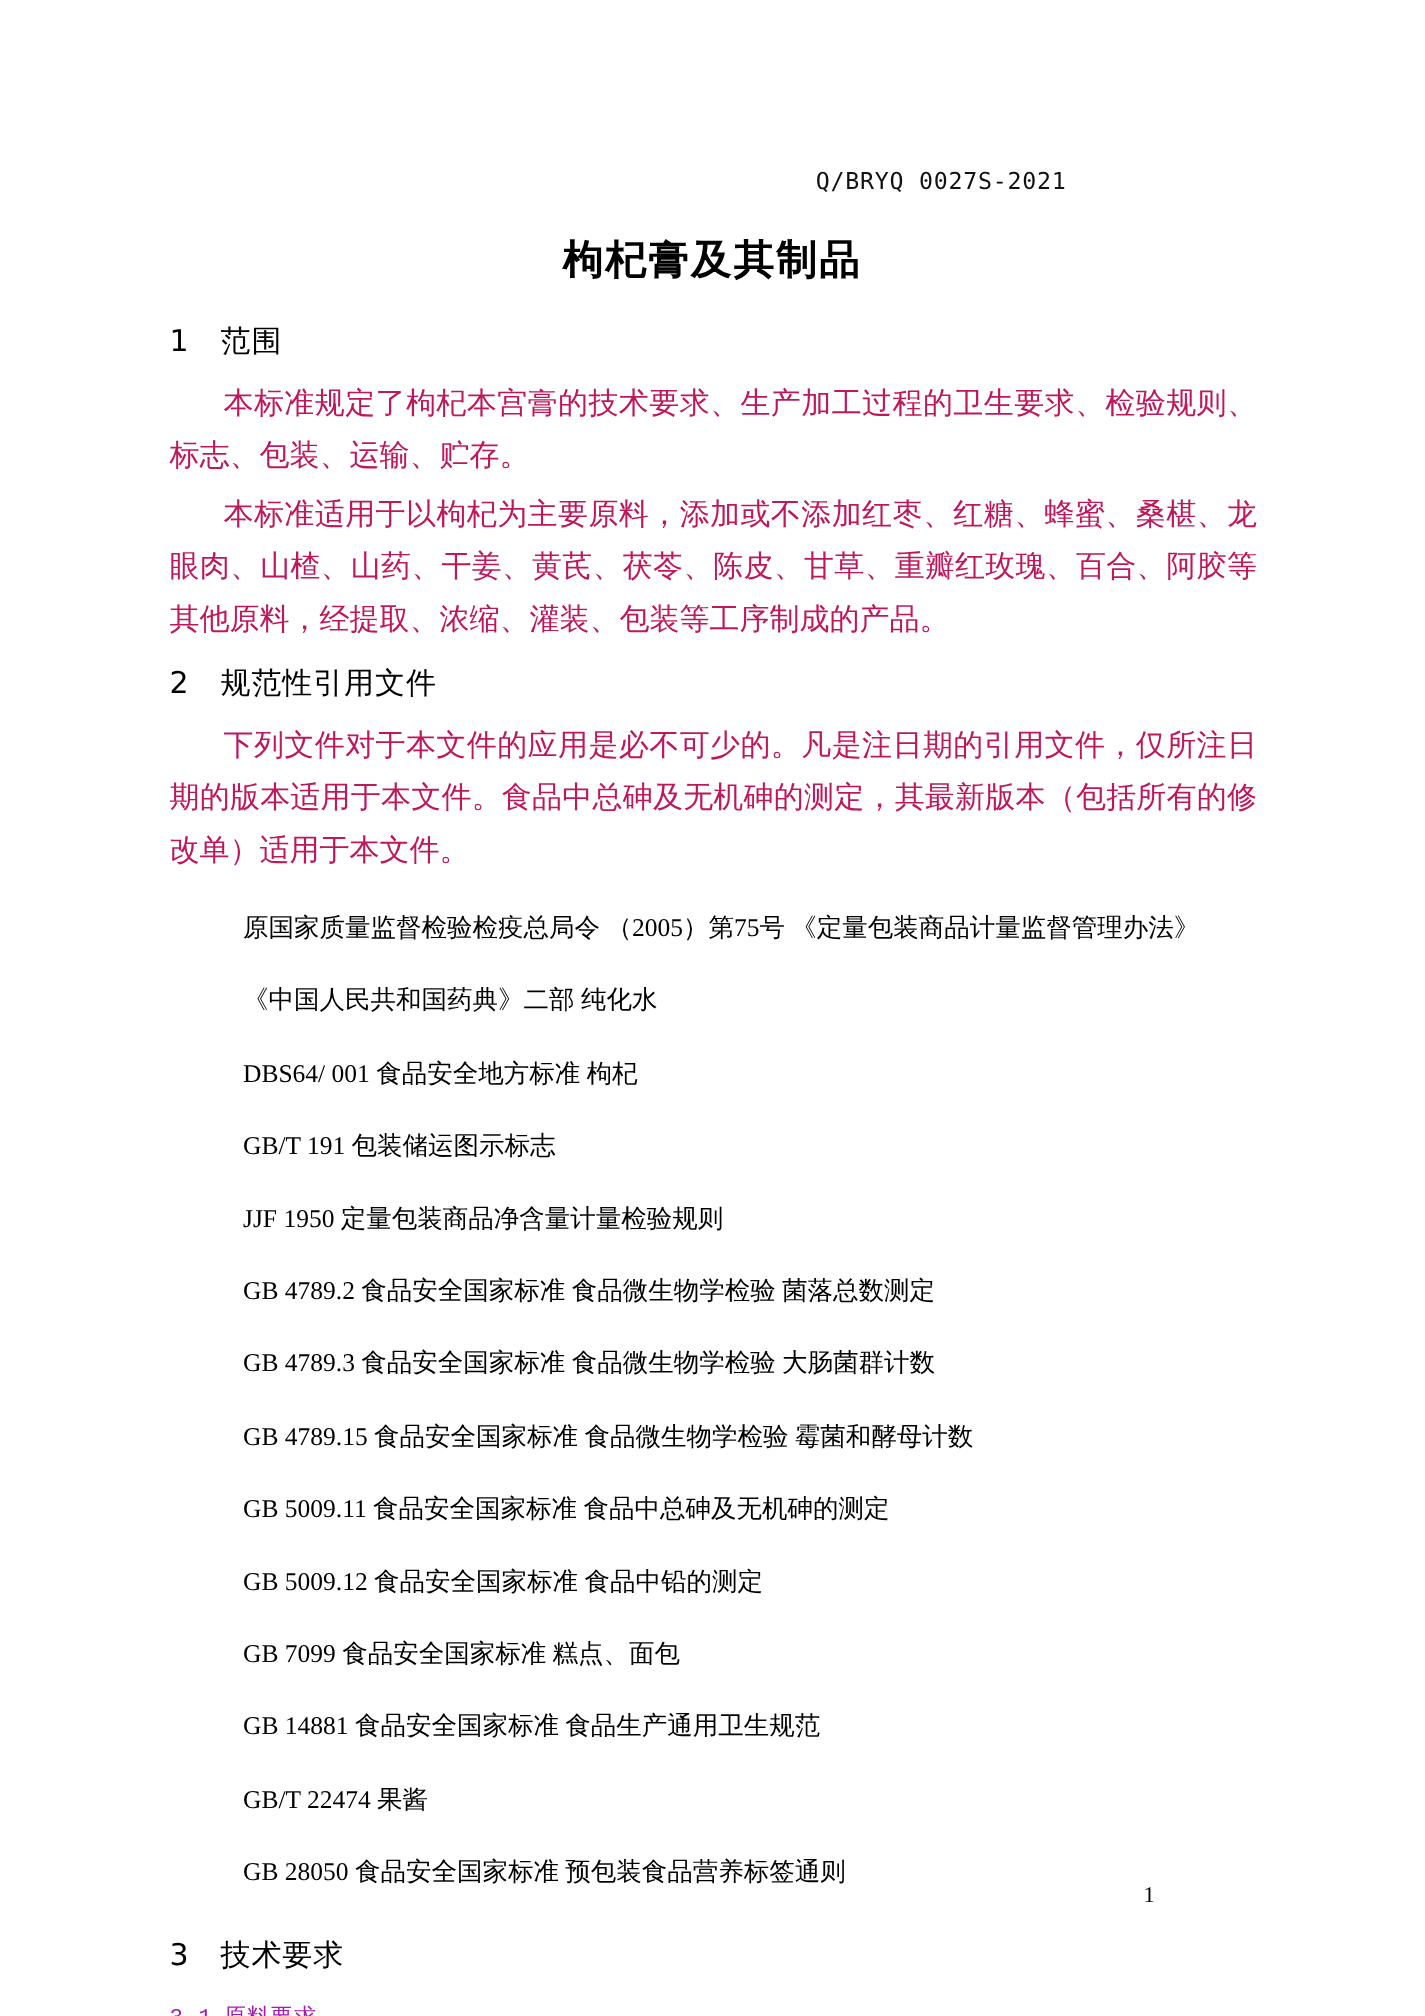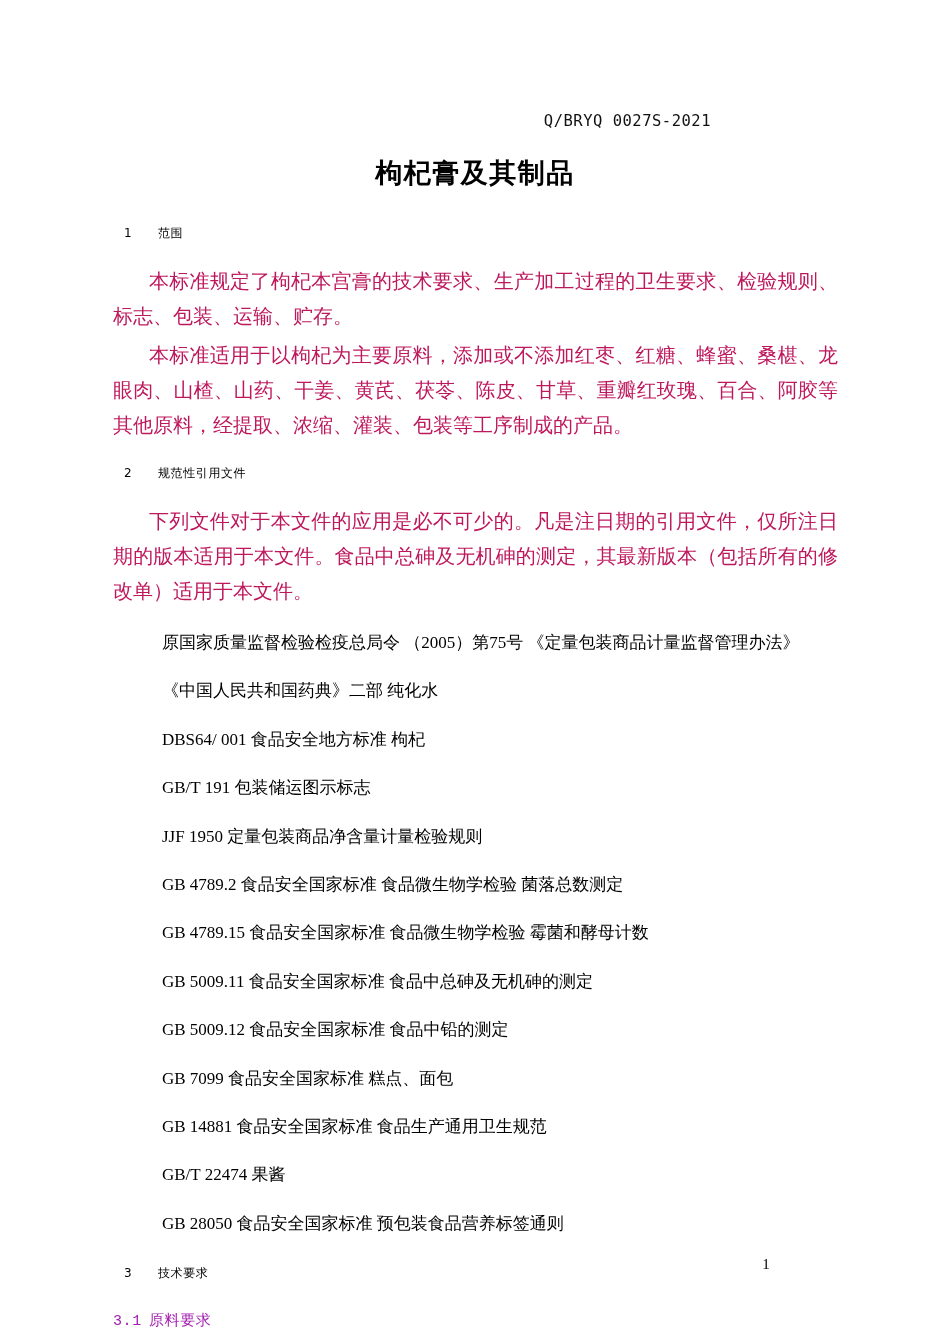--- a/index.html
+++ b/index.html
@@ -56,24 +56,24 @@
   .content {
     position: absolute;
     left: 113px;
     top: 205px;
     width: 725px;
   }
 
   
   .h1 {
     font-family: "DejaVu Sans", "Liberation Sans", sans-serif;
-    font-size: 12px;
+    font-size: 20px;
     font-weight: 400;
     color: #000;
-    margin: 11px;
+    margin: 0;
     padding: 9px 0 9px 0;
     letter-spacing: 0.6px;
     white-space: nowrap;
   }
   .h1 .num {
     display: inline-block;
     min-width: 34px;
   }
   .h2 {
     font-family: Liberation Mono, monospace;
@@ -159,20 +159,21 @@
     </div>
     <p class="para">下列文件对于本文件的应用是必不可少的。凡是注日期的引用文件，仅所注日期的版本适用于本文件。食品中总砷及无机砷的测定，其最新版本（包括所有的修改单）适用于本文件。</p>
 
     <ul class="ref-list">
       <li class="ref-item">原国家质量监督检验检疫总局令 （2005）第75号 《定量包装商品计量监督管理办法》</li>
       <li class="ref-item">《中国人民共和国药典》二部 纯化水</li>
       <li class="ref-item">DBS64/ 001 食品安全地方标准 枸杞</li>
       <li class="ref-item">GB/T 191 包装储运图示标志</li>
       <li class="ref-item">JJF 1950 定量包装商品净含量计量检验规则</li>
       <li class="ref-item">GB 4789.2 食品安全国家标准 食品微生物学检验 菌落总数测定</li>
+      <li class="ref-item">GB 4789.3 食品安全国家标准 食品微生物学检验 大肠菌群计数</li>
       <li class="ref-item">GB 4789.15 食品安全国家标准 食品微生物学检验 霉菌和酵母计数</li>
       <li class="ref-item">GB 5009.11 食品安全国家标准 食品中总砷及无机砷的测定</li>
       <li class="ref-item">GB 5009.12 食品安全国家标准 食品中铅的测定</li>
       <li class="ref-item">GB 7099 食品安全国家标准 糕点、面包</li>
       <li class="ref-item">GB 14881 食品安全国家标准 食品生产通用卫生规范</li>
       <li class="ref-item">GB/T 22474 果酱</li>
       <li class="ref-item">GB 28050 食品安全国家标准 预包装食品营养标签通则</li>
     </ul>
 
     <div class="h1">

